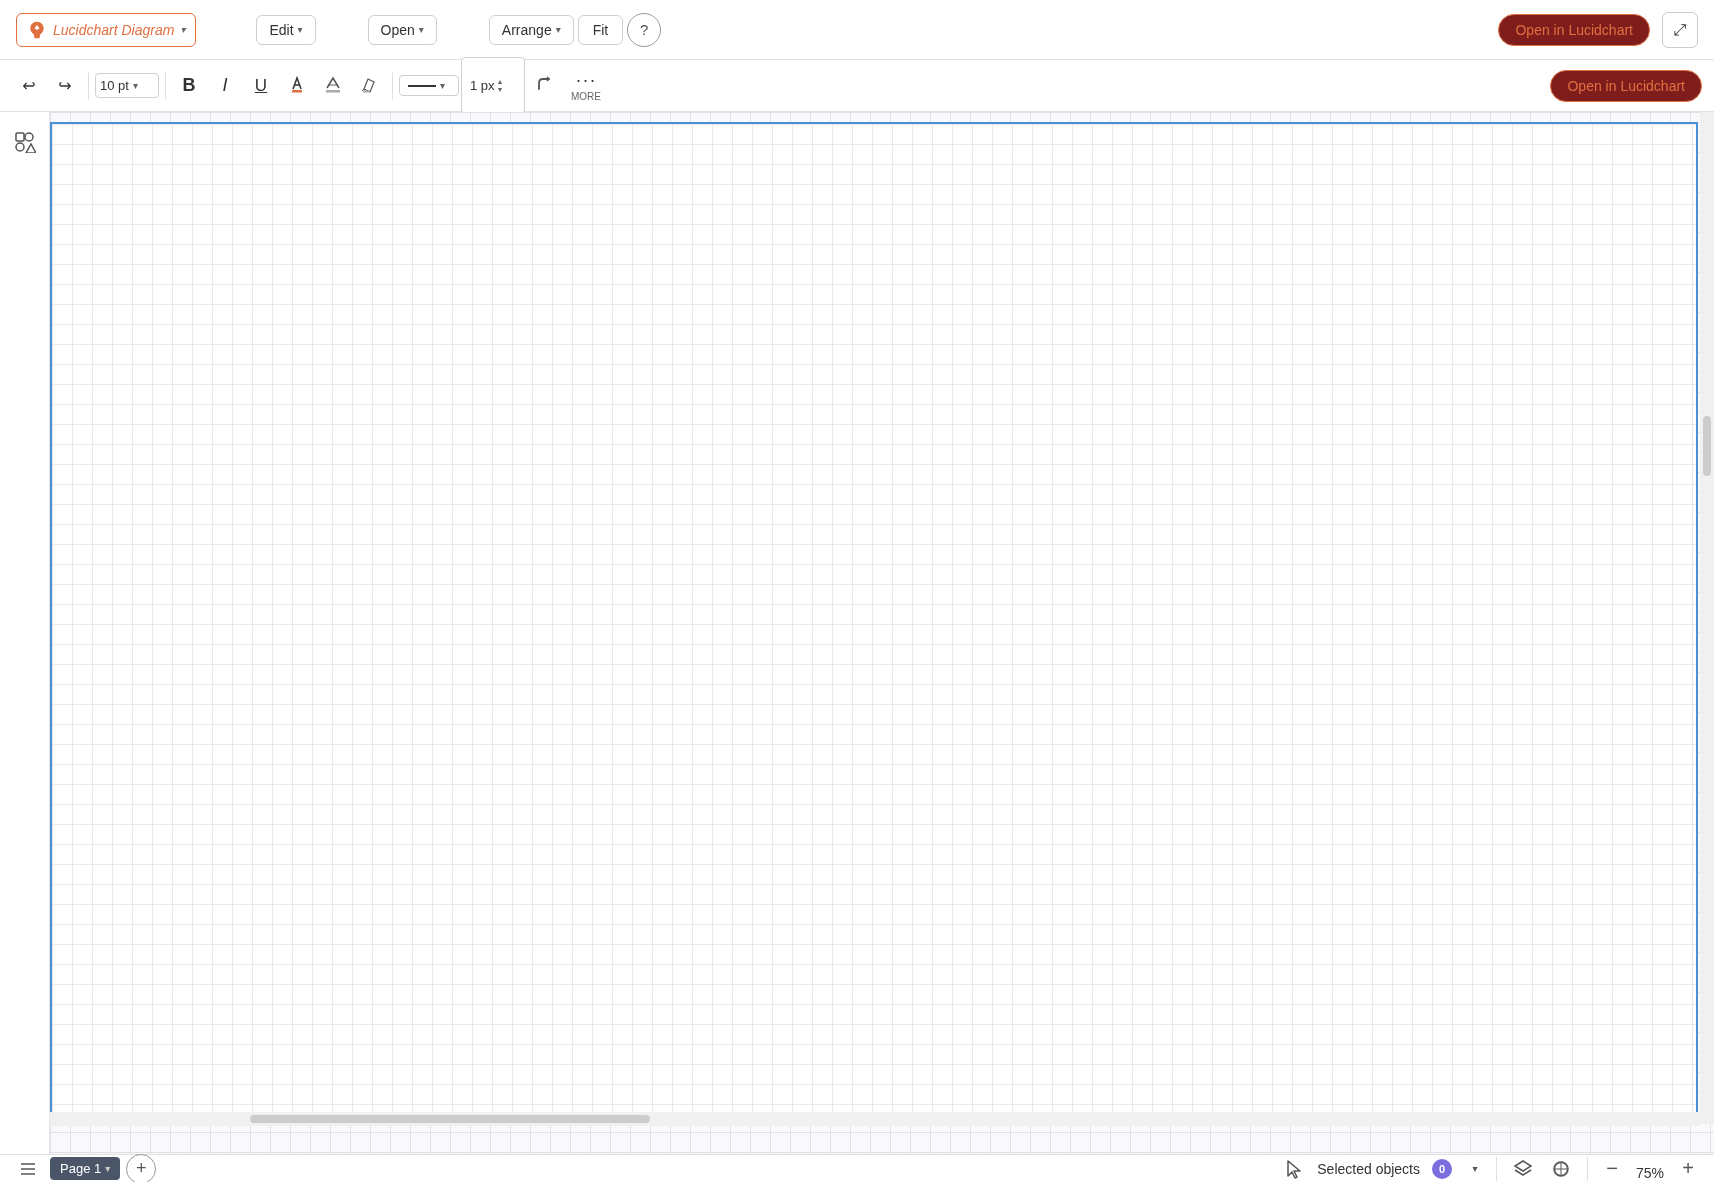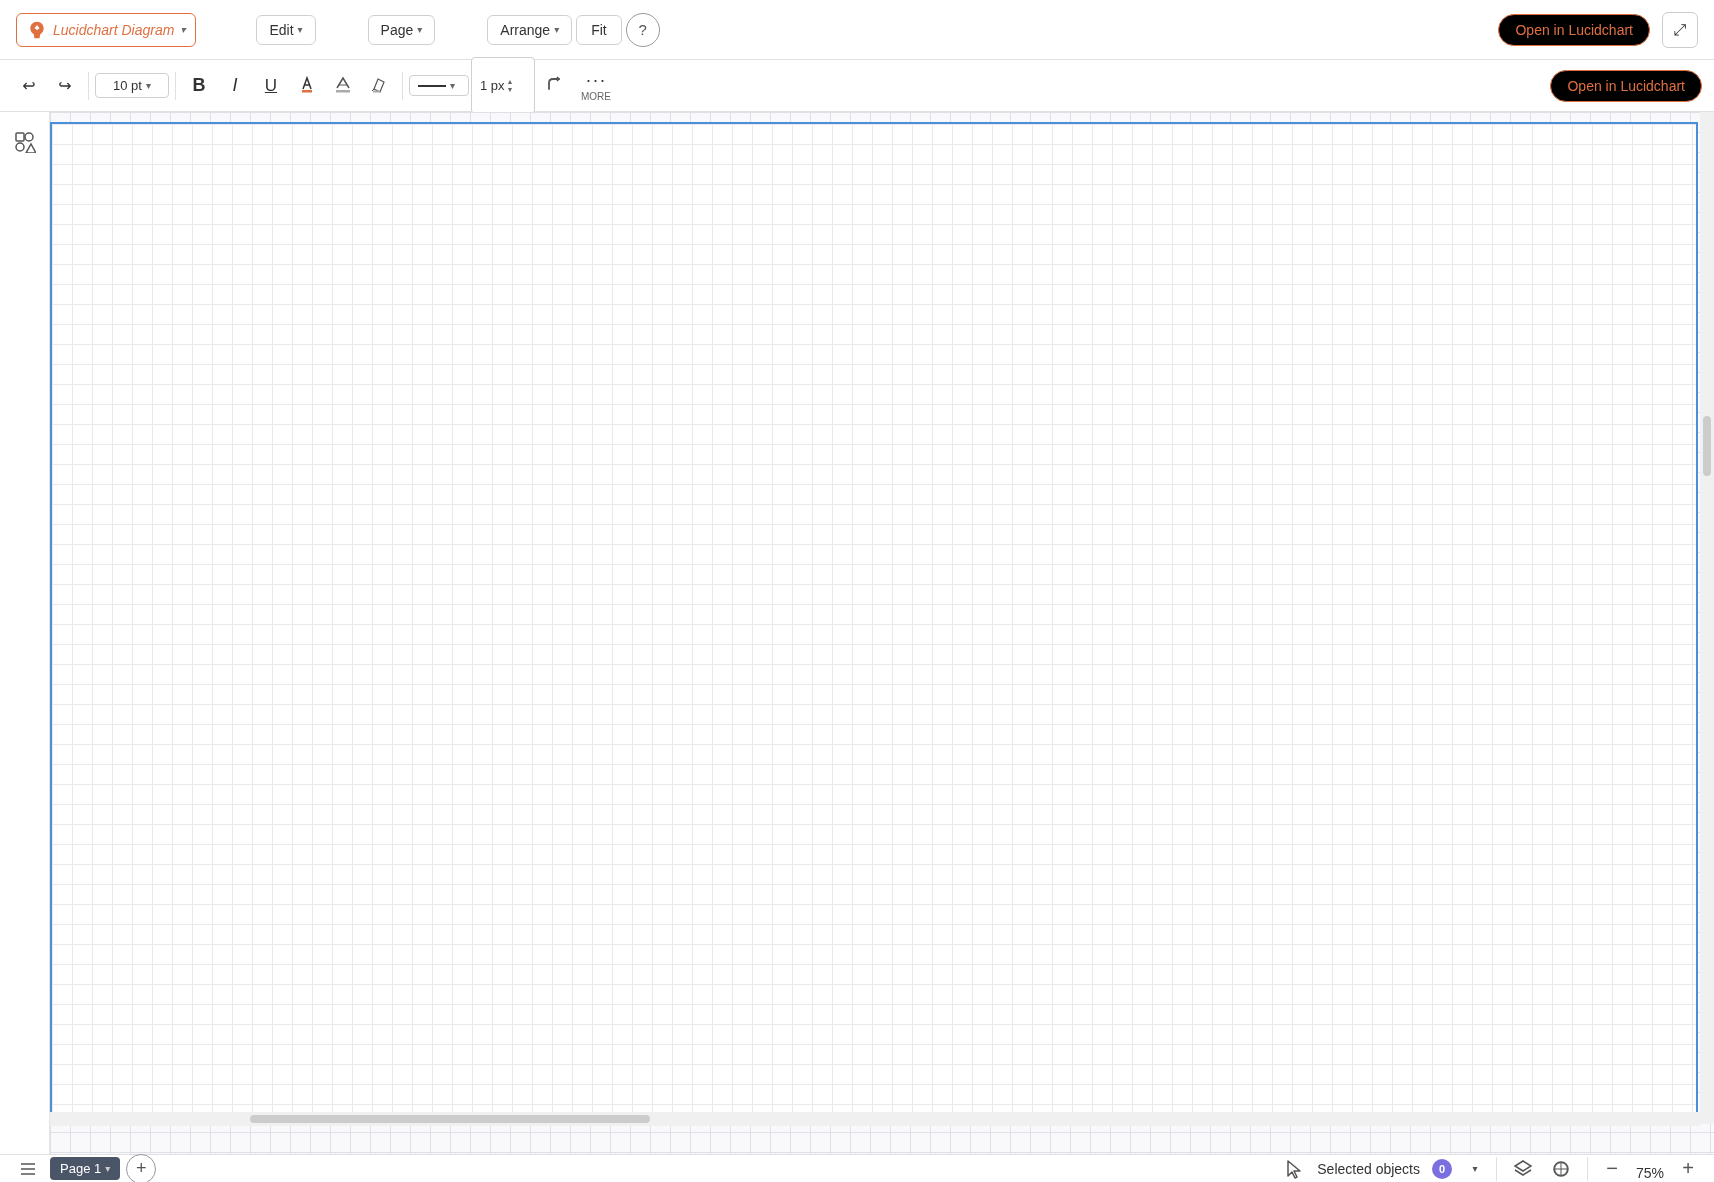--- a/index.html
+++ b/index.html
@@ -75,21 +75,21 @@
       font-size: 15px;
       color: #555;
       background: #fff;
     }
     .spacer { flex: 1; }
     .open-lucidchart-btn {
       padding: 7px 16px;
       border: 1.5px solid #e07040;
       border-radius: 16px;
       color: #e07040;
-      background: #000000;
+      background: #7f1d1d;
       font-size: 14px;
       font-weight: 500;
       cursor: pointer;
     }
     .expand-btn {
       width: 36px;
       height: 36px;
       border: 1.5px solid #ccc;
       border-radius: 6px;
       display: flex;
@@ -124,21 +124,21 @@
       font-size: 16px;
       color: #333;
       background: transparent;
       border: none;
     }
     .tb-sep { width: 1px; height: 28px; background: #e0e0e0; margin: 0 4px; }
     .font-size-btn {
       display: flex;
       align-items: center;
       gap: 4px;
-      padding: 4px 17px;
+      padding: 4px 4px;
       border: 1px solid #d0d0d0;
       border-radius: 4px;
       font-size: 13px;
       color: #333;
       cursor: pointer;
       background: #fff;
       min-width: 64px;
     }
     .tb-bold { font-weight: 700; font-size: 18px; }
     .tb-italic { font-style: italic; font-size: 18px; }
@@ -439,21 +439,21 @@
     </svg>
     <span>Lucidchart Diagram</span>
     <span class="chevron-down">▾</span>
   </button>
 
   <button class="menu-btn">
     <span>Edit</span>
     <span class="chevron-down">▾</span>
   </button>
   <button class="menu-btn">
-    <span>Page</span>
+    <span>Open</span>
     <span class="chevron-down">▾</span>
   </button>
   <button class="menu-btn">
     <span>Arrange</span>
     <span class="chevron-down">▾</span>
   </button>
   <button class="fit-btn">
     <span>Fit</span>
   </button>
   <button class="help-btn">

